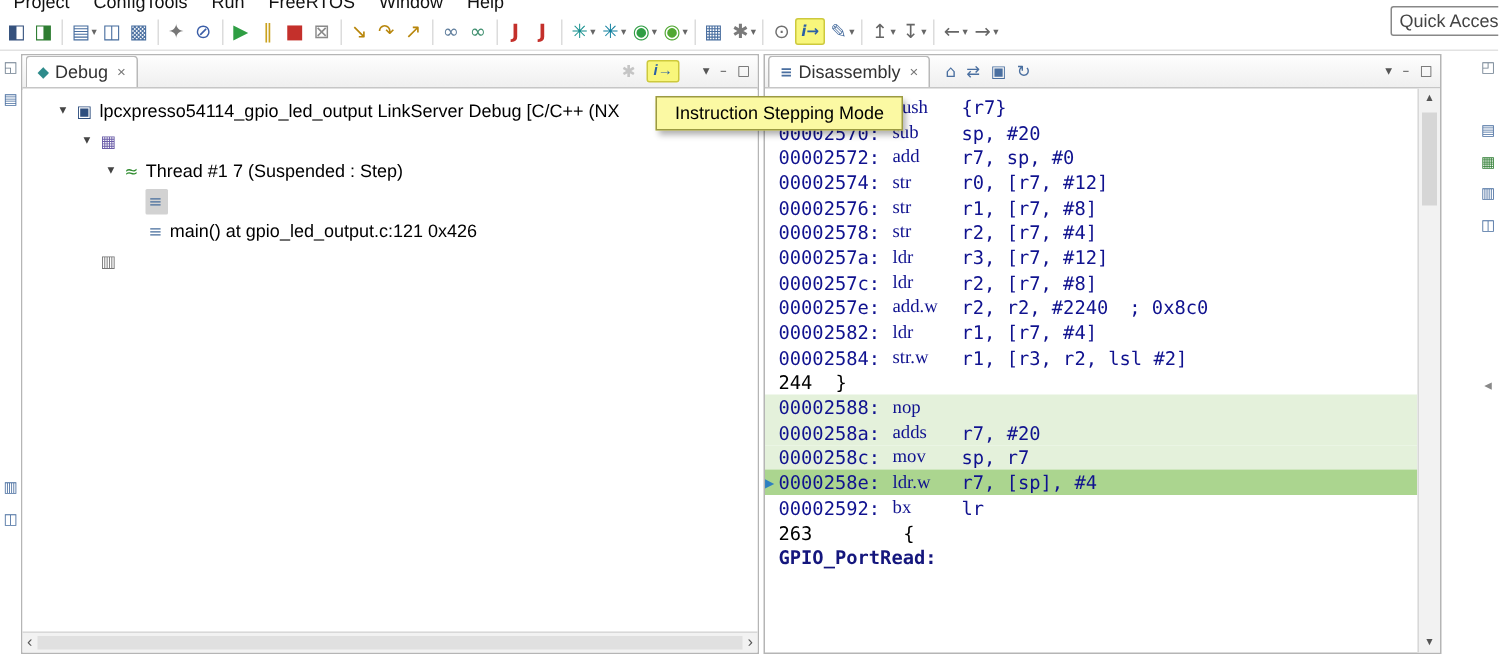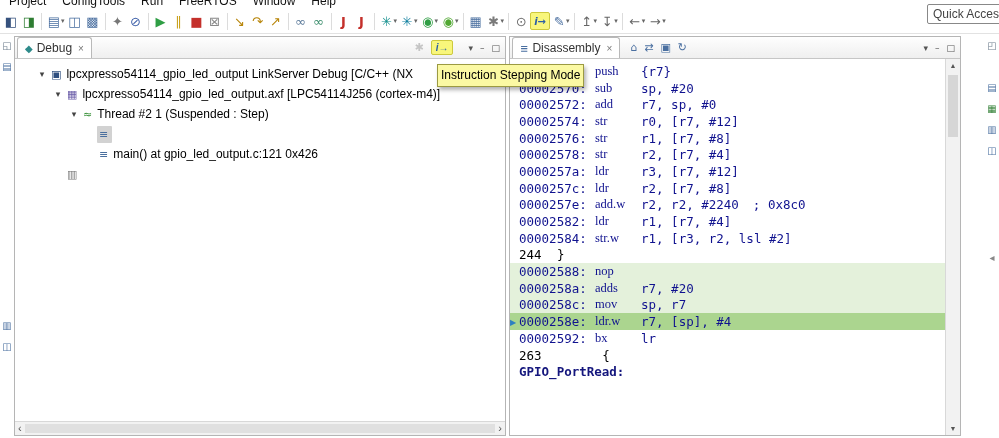--- a/index.html
+++ b/index.html
@@ -96,21 +96,21 @@
   .ptr { position:absolute; left:0; top:50%; transform:translateY(-50%); font-size:8px; color:#2d7fc1;
          font-family:"DejaVu Sans",sans-serif; }
 
   .vscroll { position:absolute; right:0; top:22px; bottom:0; width:15px; background:#f2f2f2; border-left:1px solid #d8d8d8; }
   .vthumb { position:absolute; left:2px; right:2px; top:16px; height:62px; background:#d6d6d6; }
   .varr { position:absolute; left:0; right:0; text-align:center; font-size:7px; color:#555; }
   .varr.up { top:3px; } .varr.down { bottom:3px; }
 
   
   #tooltip { position:absolute; left:437px; top:64px; background:#fbf9a3; border:1px solid #9b9a42;
-             box-shadow:2px 3px 4px rgba(0,0,0,.3); padding:3px 3px 4px; white-space:nowrap; z-index:99; color:#000; }
+             box-shadow:2px 3px 4px rgba(0,0,0,.3); padding:3px 12px 4px; white-space:nowrap; z-index:99; color:#000; }
 </style>
 </head>
 <body>
 
 <div id="screen">
 
   <div id="menubar">
       <span class="mitem">Project</span>
       <span class="mitem">ConfigTools</span>
       <span class="mitem">Run</span>
@@ -227,28 +227,27 @@
           <span class="tarrow">▾</span>
           <span class="tsel">
             <span class="tico" style="color: rgb(47, 79, 127);">▣</span>
             <span class="tlabel">lpcxpresso54114_gpio_led_output LinkServer Debug [C/C++ (NX</span>
           </span>
         </div>
         <div class="trow" style="padding-left: 36px;">
           <span class="tarrow">▾</span>
           <span class="tsel">
             <span class="tico" style="color: rgb(106, 92, 168);">▦</span>
-            <span class="tlabel">lpcxpresso54114_gpio_led_output.axf [LPC54114J256 (cortex-m4)]</span>
           </span>
         </div>
         <div class="trow" style="padding-left: 52px;">
           <span class="tarrow">▾</span>
           <span class="tsel">
             <span class="tico" style="color: rgb(46, 139, 46);">≈</span>
-            <span class="tlabel">Thread #2 1 (Suspended : Step)</span>
+            <span class="tlabel">Thread #1 7 (Suspended : Step)</span>
           </span>
         </div>
         <div class="trow" style="padding-left: 68px;">
           <span class="tarrow"></span>
           <span class="tsel sel">
             <span class="tico" style="color: rgb(74, 111, 158);">≡</span>
           </span>
         </div>
         <div class="trow" style="padding-left: 68px;">
           <span class="tarrow"></span>

